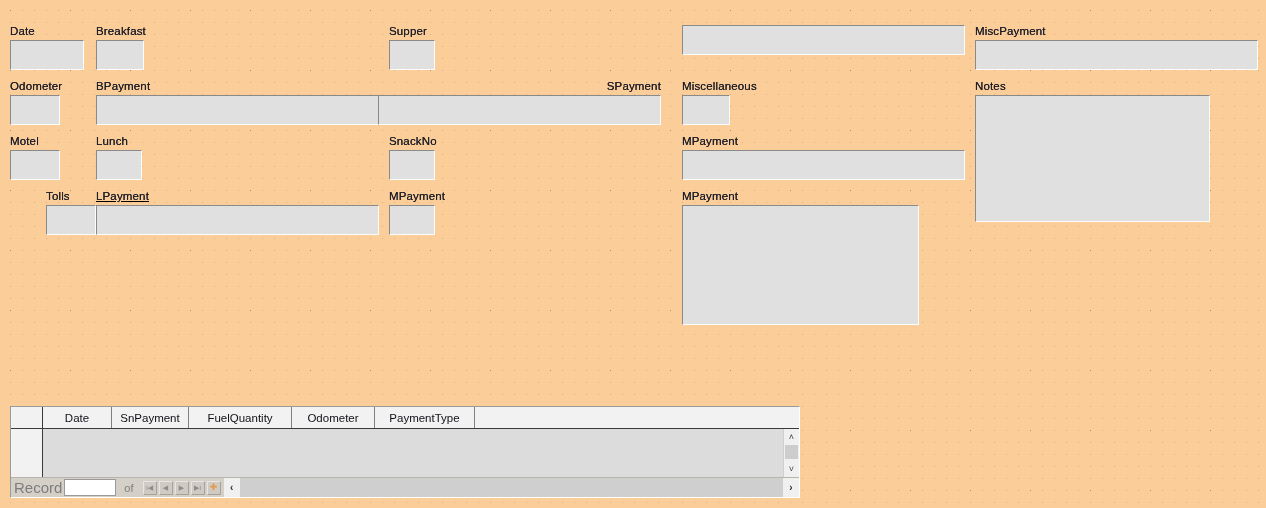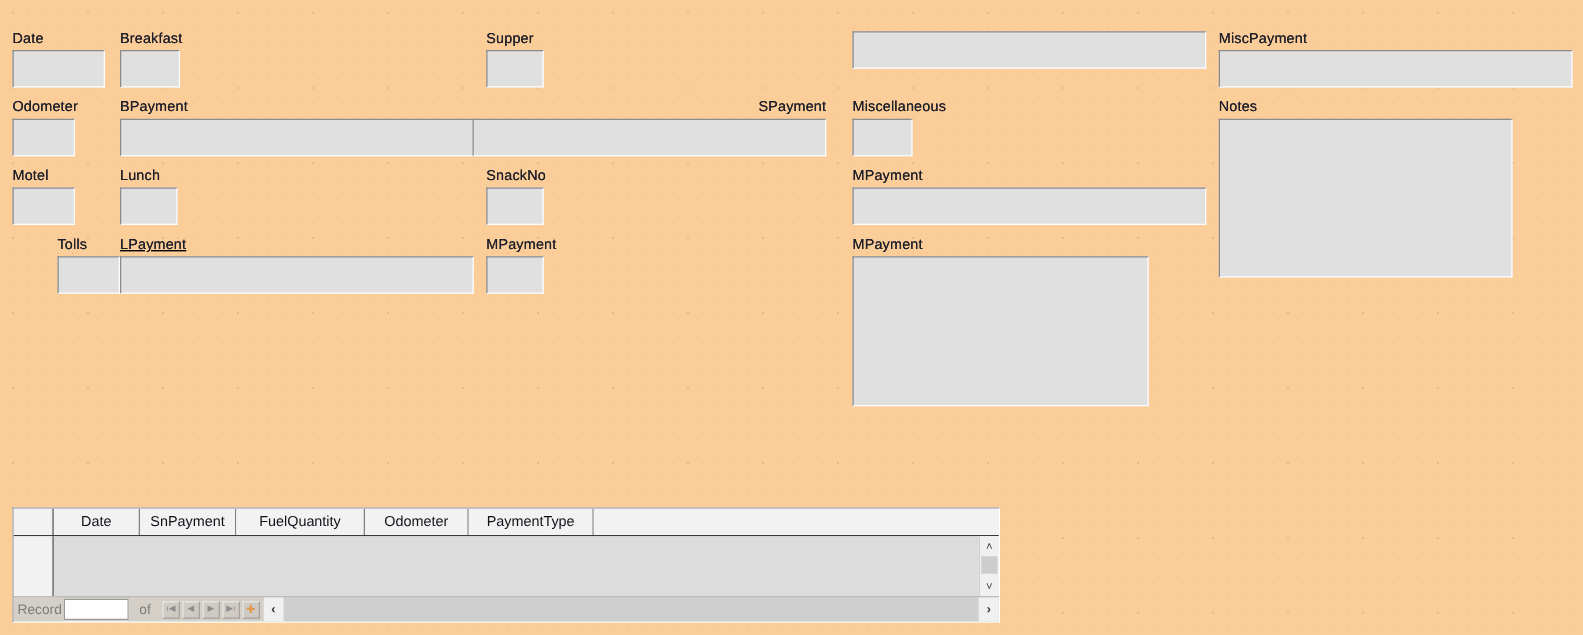--- a/index.html
+++ b/index.html
@@ -160,21 +160,21 @@
     height: 20px;
     display: flex;
     align-items: stretch;
     background: #d4d0c8;
     border-top: 1px solid #b8b4ac;
     box-sizing: border-box;
   }
   #nav-record-label {
     display: flex;
     align-items: center;
-    font-size: 11px;
+    font-size: 15px;
     color: #7d7d7d;
     padding: 0 2px 0 3px;
     background: #d4d0c8;
   }
   #nav-record-input {
     width: 52px;
     background: #ffffff;
     border: 1px solid #9a9a9a;
     box-sizing: border-box;
     margin: 1px 0;

